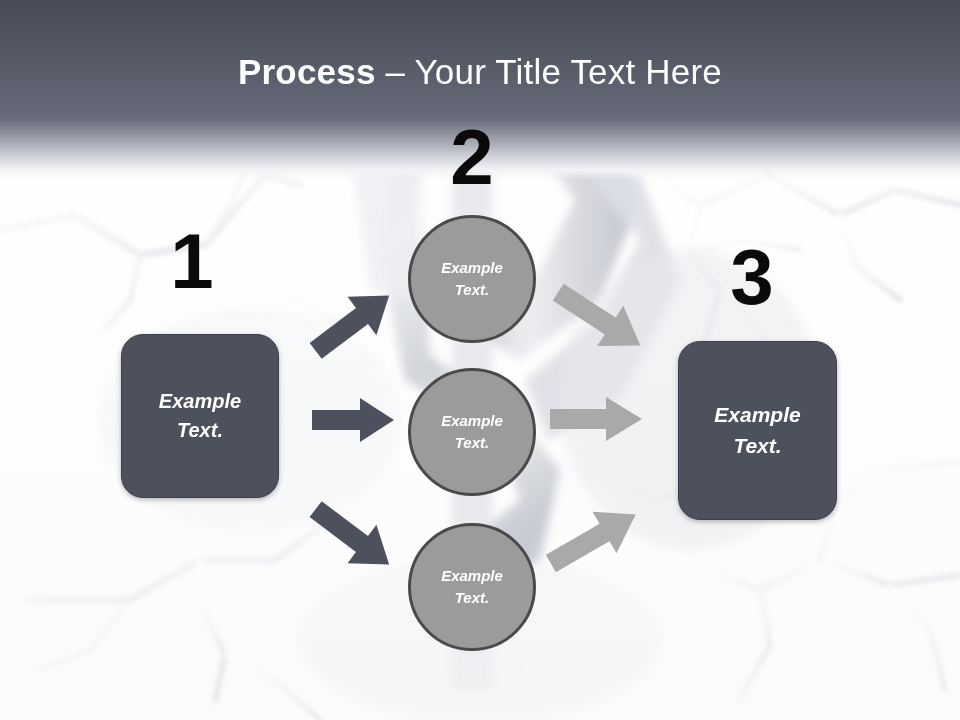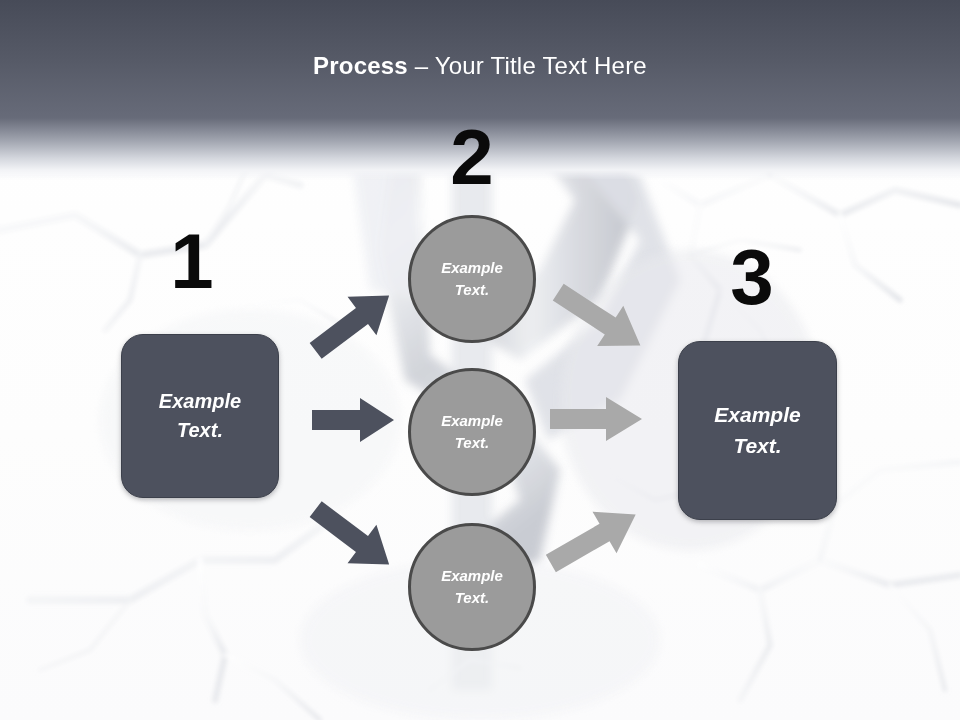--- a/index.html
+++ b/index.html
@@ -38,21 +38,21 @@
         #f2f3f6 170px,
         rgba(253,253,253,0) 180px);
     z-index: 5;
     pointer-events: none;
   }
   .slide-title {
     position: absolute;
     left: 0; top: 52px;
     width: 960px;
     text-align: center;
-    font-size: 24px;
+    font-size: 35px;
     color: #ffffff;
     letter-spacing: 0.2px;
     z-index: 6;
     white-space: nowrap;
   }
   .slide-title .t-bold { font-weight: bold; }
   .slide-title .t-norm { font-weight: normal; }
 
   
   .step-number {

